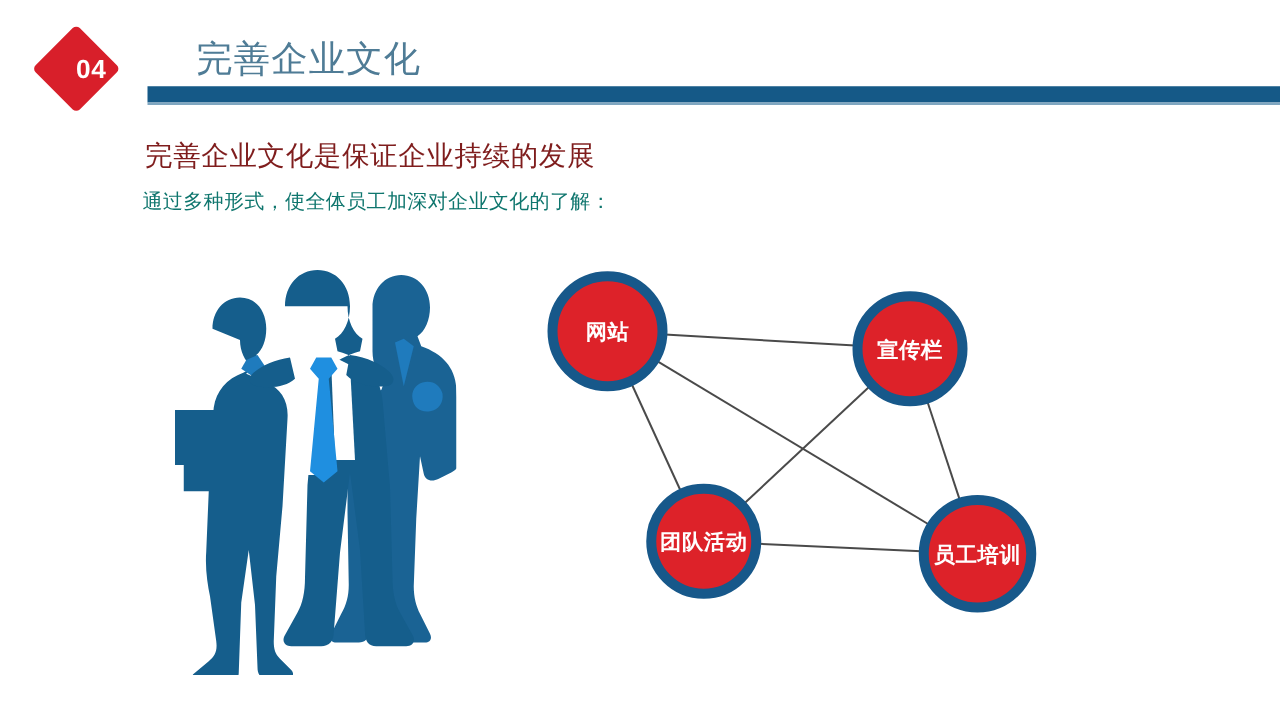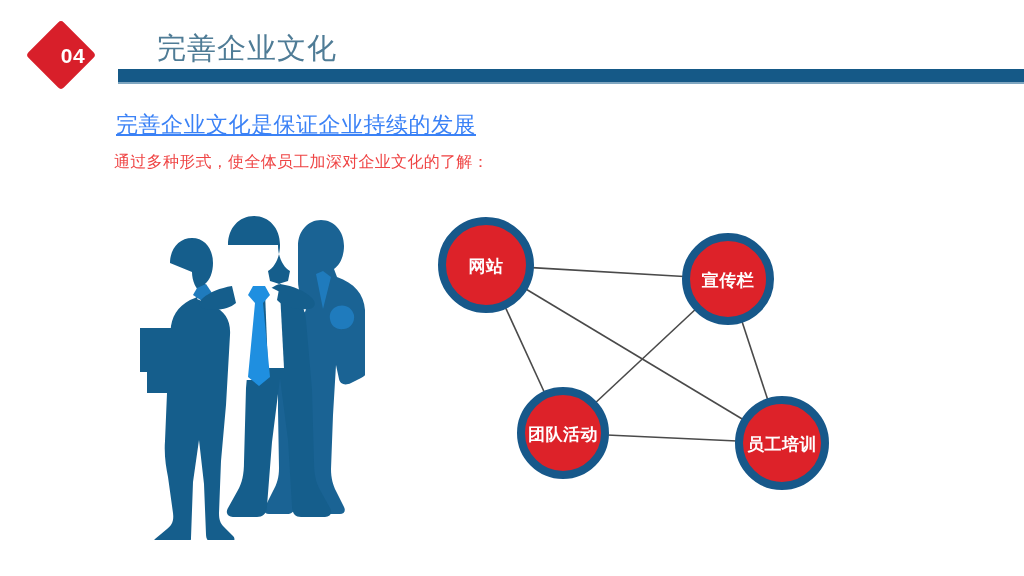--- a/index.html
+++ b/index.html
@@ -86,32 +86,31 @@
     background: #7fa6c0;
   }
 
   
   .lead-title {
     position: absolute;
     left: 116px;
     top: 110px;
     font-size: 22px;
     line-height: 30px;
-    color: #3b82f6;
+    color: #7f1d1d;
     letter-spacing: 0.5px;
     white-space: nowrap;
-    text-decoration: underline;
   }
   .lead-sub {
     position: absolute;
     left: 114px;
     top: 150px;
     font-size: 16px;
     line-height: 24px;
-    color: #ef4444;
+    color: #0f766e;
     letter-spacing: 0.3px;
     white-space: nowrap;
   }
 
   
   .people {
     position: absolute;
     left: 140px;
     top: 210px;
     width: 225px;

